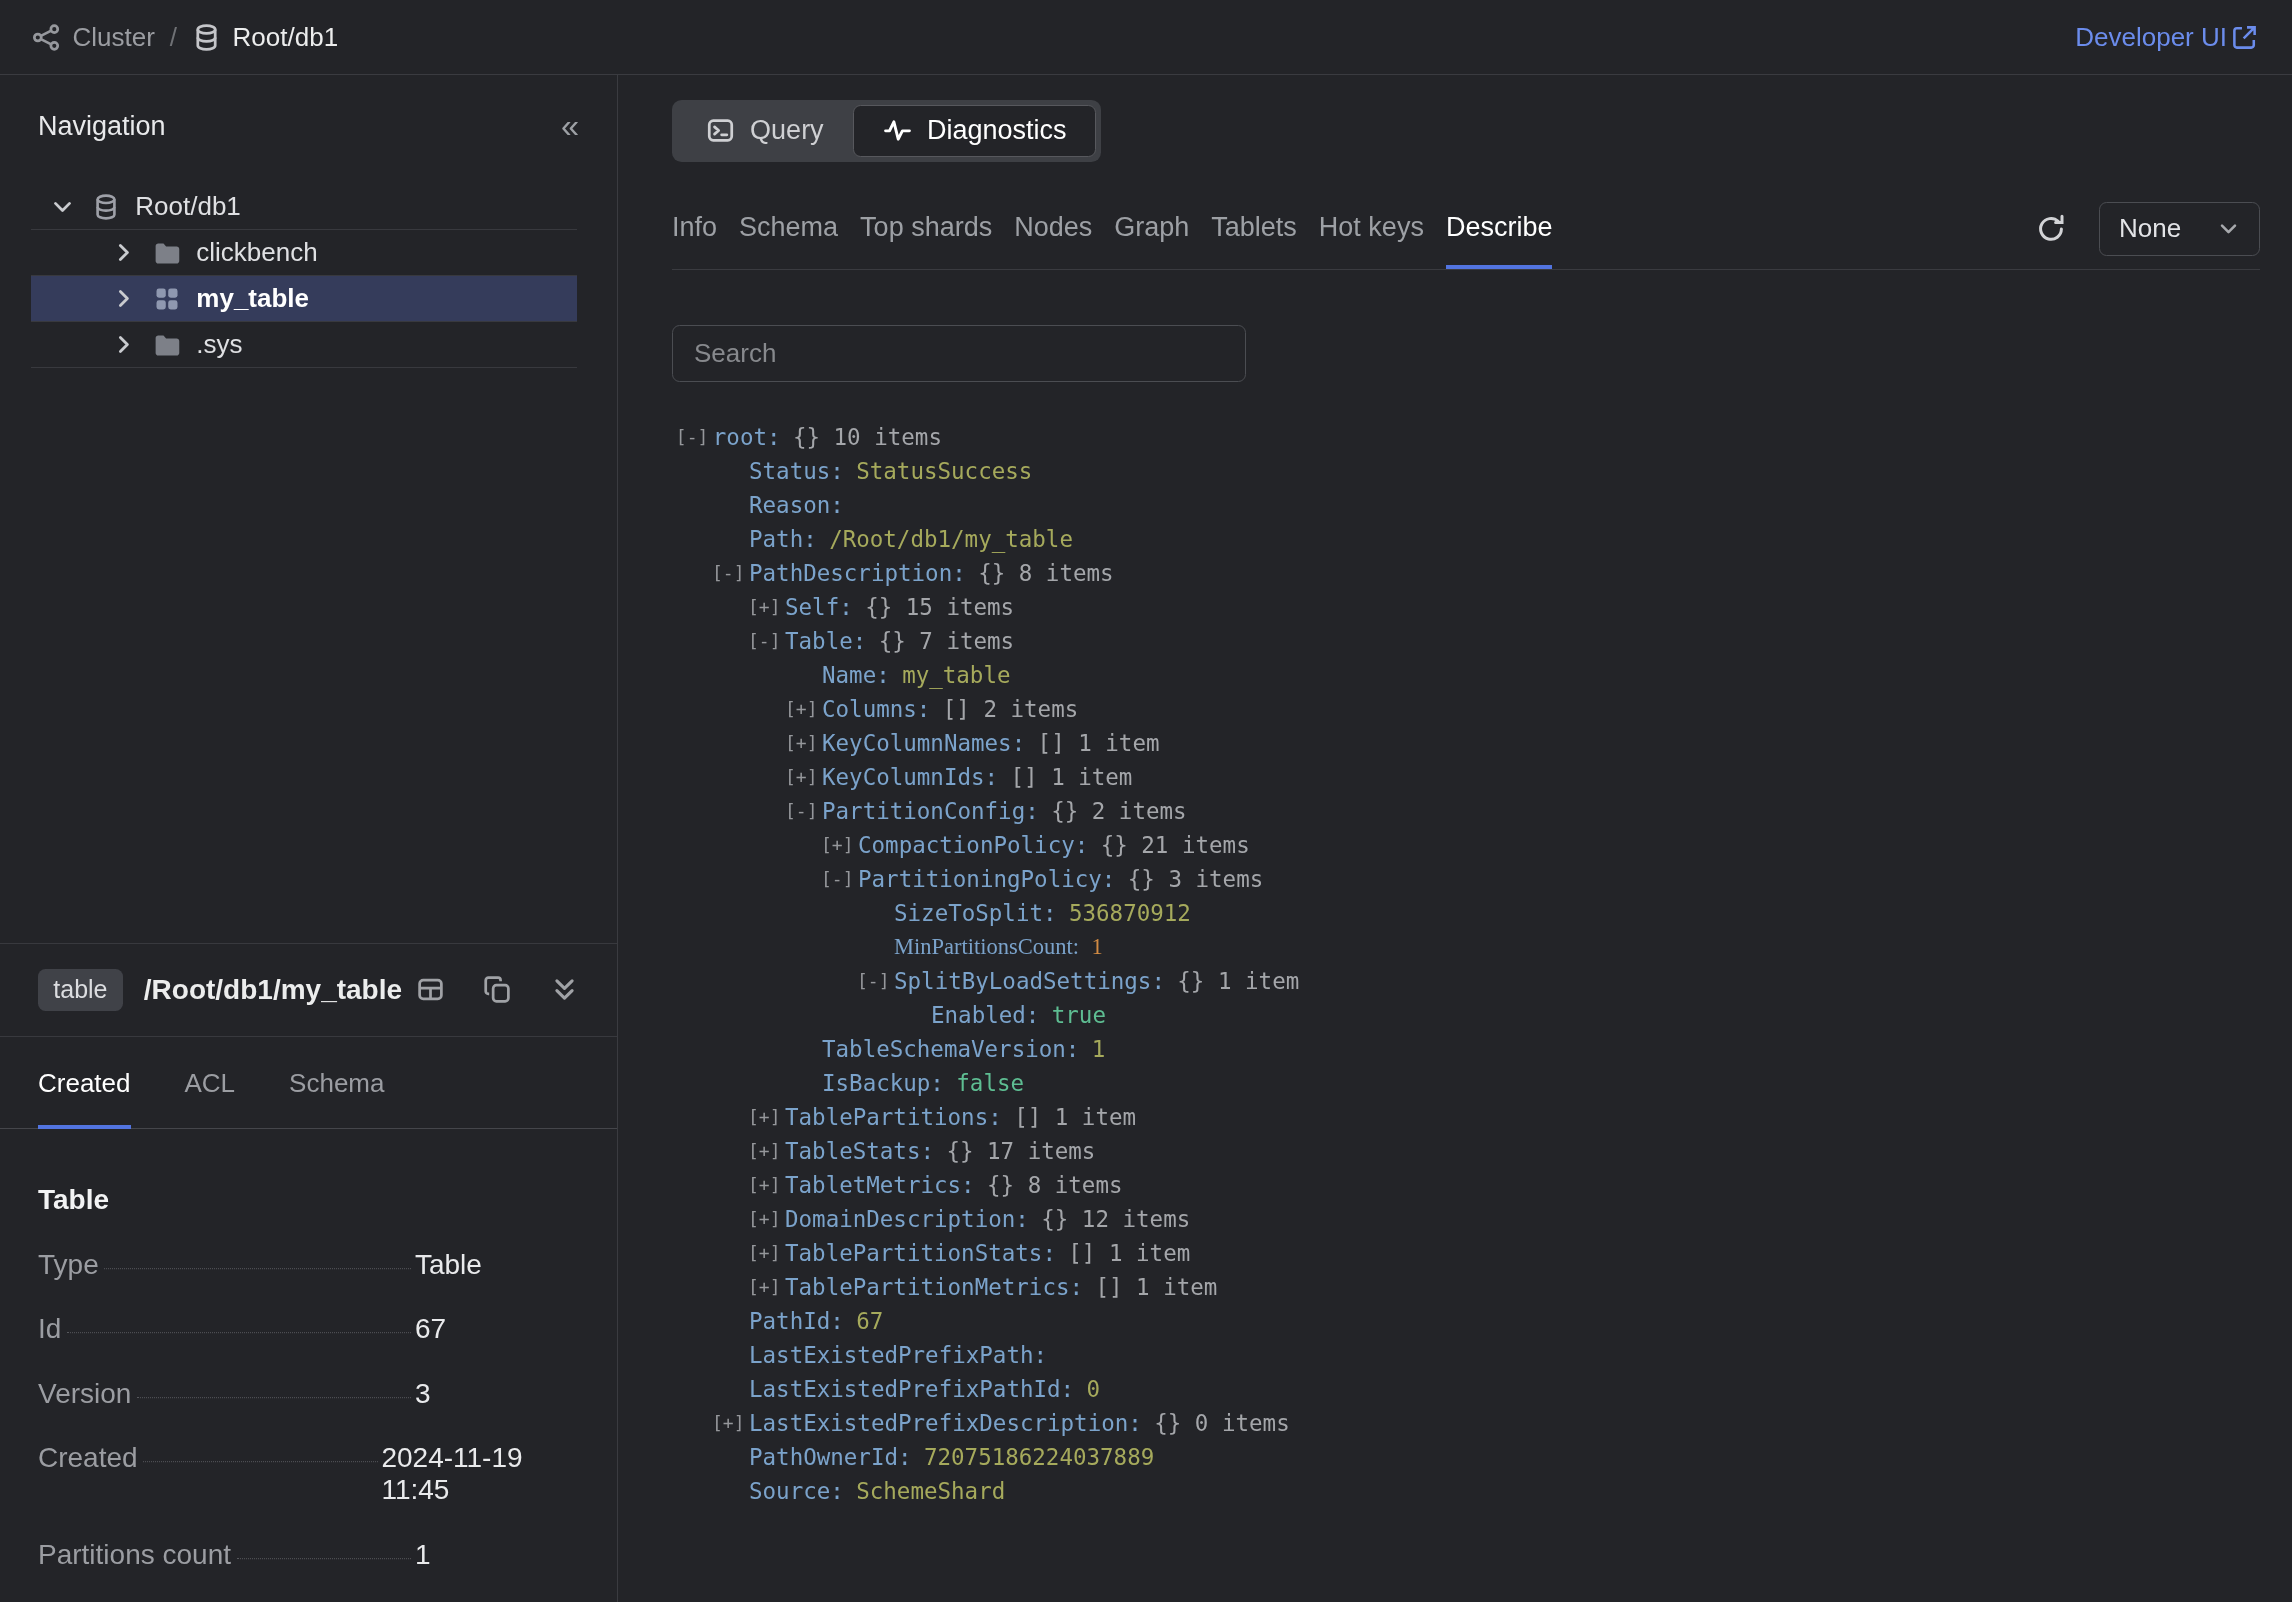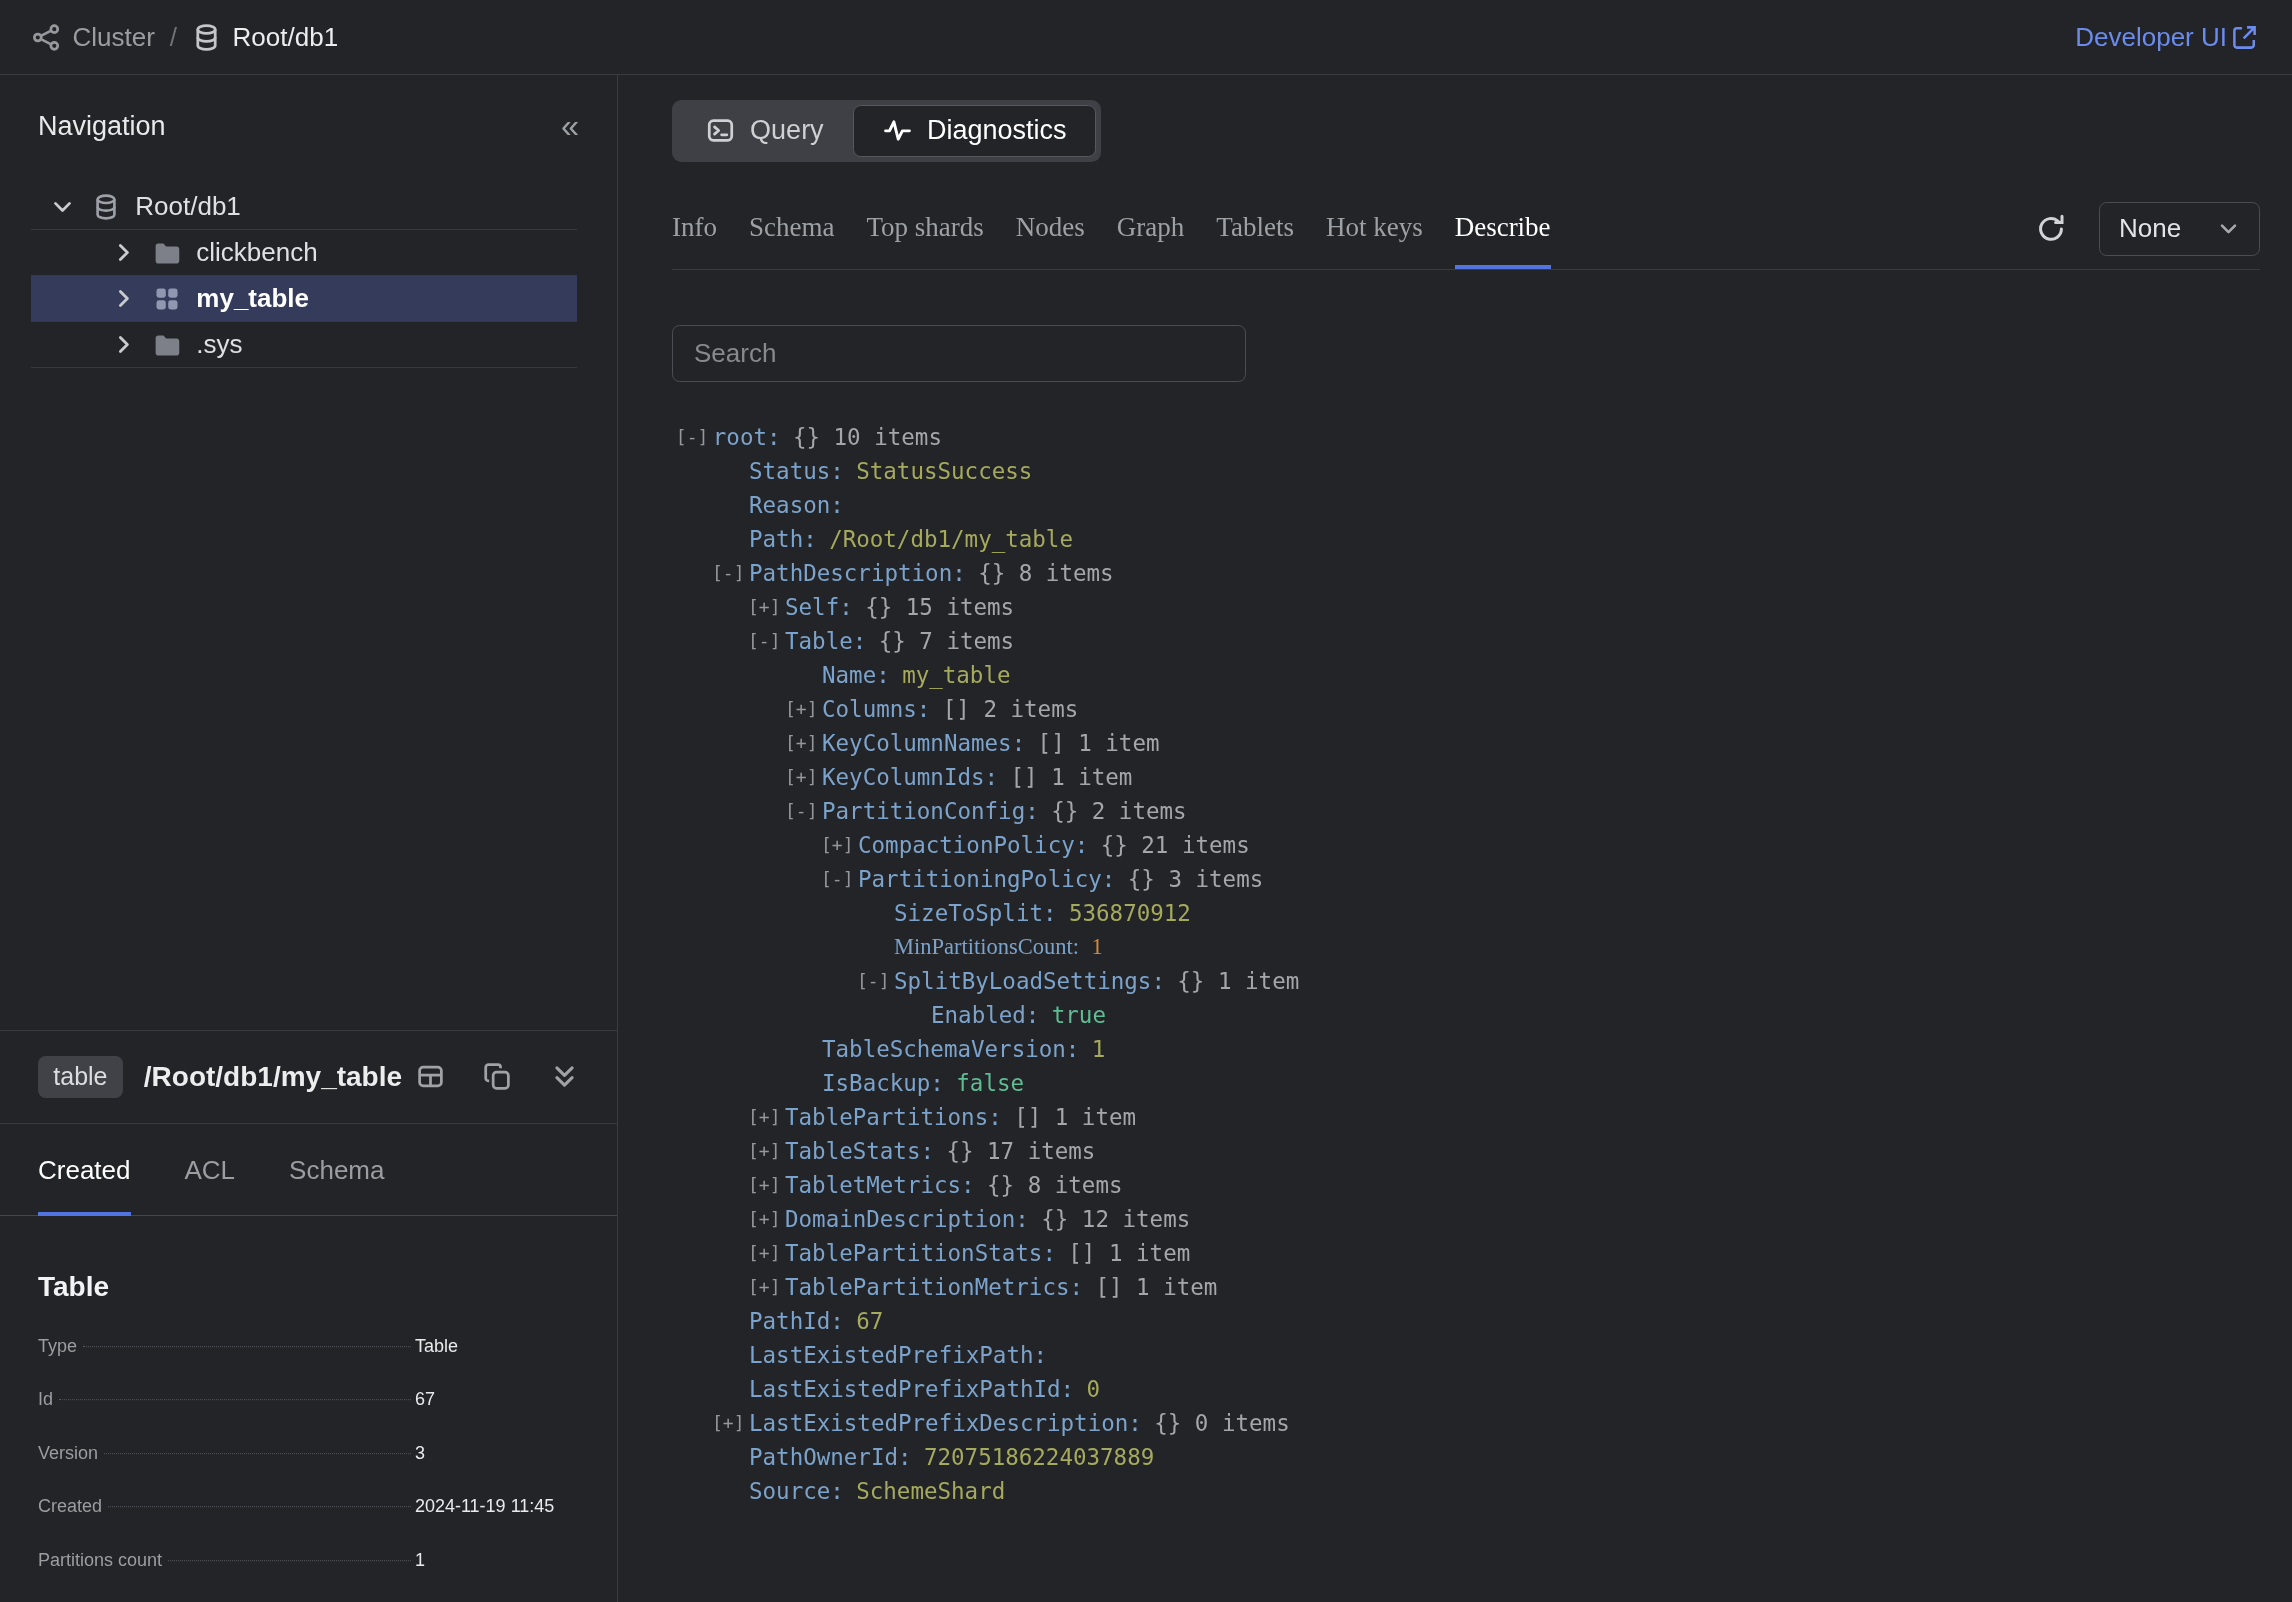--- a/index.html
+++ b/index.html
@@ -66,21 +66,21 @@
   .badge { background: #404248; color: #dcdde0; font-size: 25px; padding: 6.7px 15.3px; border-radius: 7.6px; margin-right: 21px; }
   .obj-path { font-size: 28px; font-weight: bold; color: #eceded; }
   .obj-actions { margin-left: auto; display: flex; align-items: center; gap: 38px; }
   .obj-actions .icn { font-size: 29px; color: #a0a2a6; cursor: pointer; }
   .obj-tabs { display: flex; gap: 54px; padding: 0 38px; border-bottom: 1px solid #45464b; }
   .obj-tabs .tab { position: relative; font-size: 26px; color: var(--muted); padding: 31px 0 29px 0; cursor: pointer; }
   .obj-tabs .tab.active { color: #ffffff; }
   .obj-tabs .tab.active::after { content: ""; position: absolute; left: 0; right: 0; bottom: -1px; height: 3.8px; background: var(--accent); }
   .obj-body { padding: 55px 38px 0 38px; }
   .obj-body h3 { font-size: 28px; color: #f2f3f4; margin-bottom: 32.5px; }
-  .info-row { display: flex; align-items: baseline; margin-bottom: 32.5px; font-size: 18px; }
+  .info-row { display: flex; align-items: baseline; margin-bottom: 32.5px; font-size: 28px; }
   .info-left { width: 375px; display: flex; align-items: baseline; }
   .info-label { color: var(--muted); white-space: nowrap; }
   .leader { flex: 1; border-bottom: 1.9px dotted #57585d; margin: 0 1.9px 0 5.7px; transform: translateY(-4.8px); min-width: 19px; }
   .info-value { color: #e9eaec; padding-left: 1.9px; }
 
   
   .switcher { margin-top: 25px; display: inline-flex; align-self: flex-start; background: #3e4045; border-radius: 9.6px; padding: 4.8px; }
   .switch-opt { display: flex; align-items: center; gap: 15.3px; font-size: 27px; color: #cfd0d3; padding: 0 29px; height: 52px; border-radius: 7.6px; cursor: pointer; }
   .switch-opt .icn { font-size: 29px; }
   .switch-opt.selected { background: #232428; border: 1px solid #57585d; color: #ffffff; }
@@ -300,21 +300,21 @@
         <div class="switch-opt selected">
           <span class="icn">
             <svg viewBox="0 0 16 16" fill="none" stroke="currentColor" stroke-width="1.6" stroke-linecap="round" stroke-linejoin="round">
               <path d="M1.4 8.2h2.2L6 3.2l2.4 9.6 2.3-4.6h3.9"></path>
             </svg>
           </span>
           <span>Diagnostics</span>
         </div>
       </div>
     <div class="tabs-row">
-      <div id="main-tabs" style="display:flex;gap:32px;font-family:Liberation Serif, serif;">
+      <div id="main-tabs" style="display:flex;gap:22px;">
           <div class="tab">Info</div>
           <div class="tab">Schema</div>
           <div class="tab">Top shards</div>
           <div class="tab">Nodes</div>
           <div class="tab">Graph</div>
           <div class="tab">Tablets</div>
           <div class="tab">Hot keys</div>
           <div class="tab active">Describe</div>
         </div>
       <div class="tabs-right">

